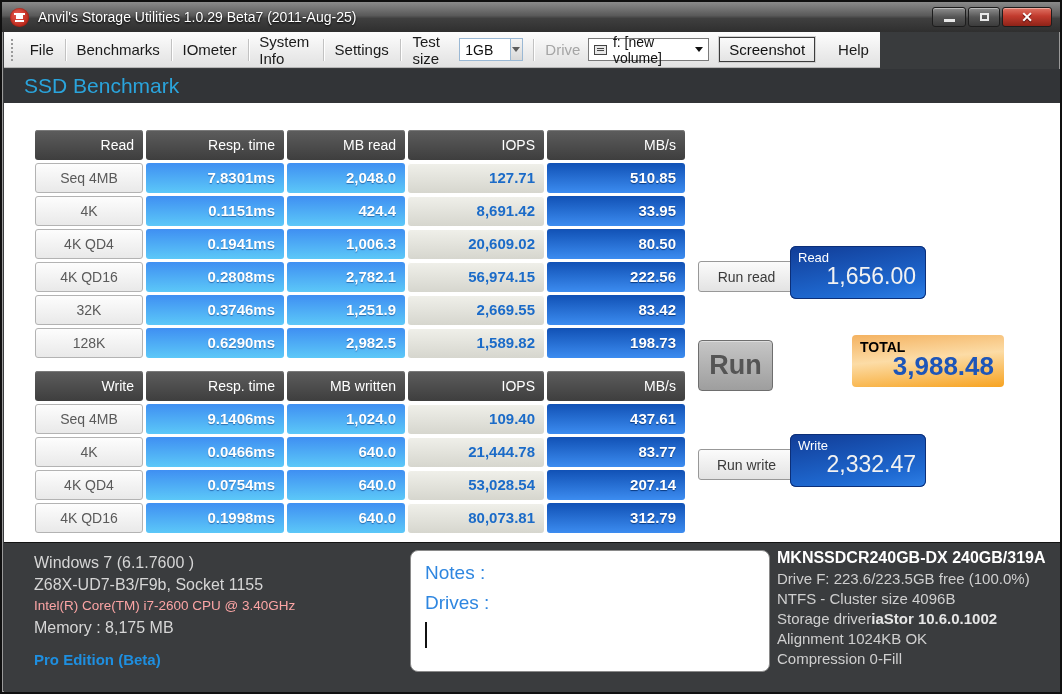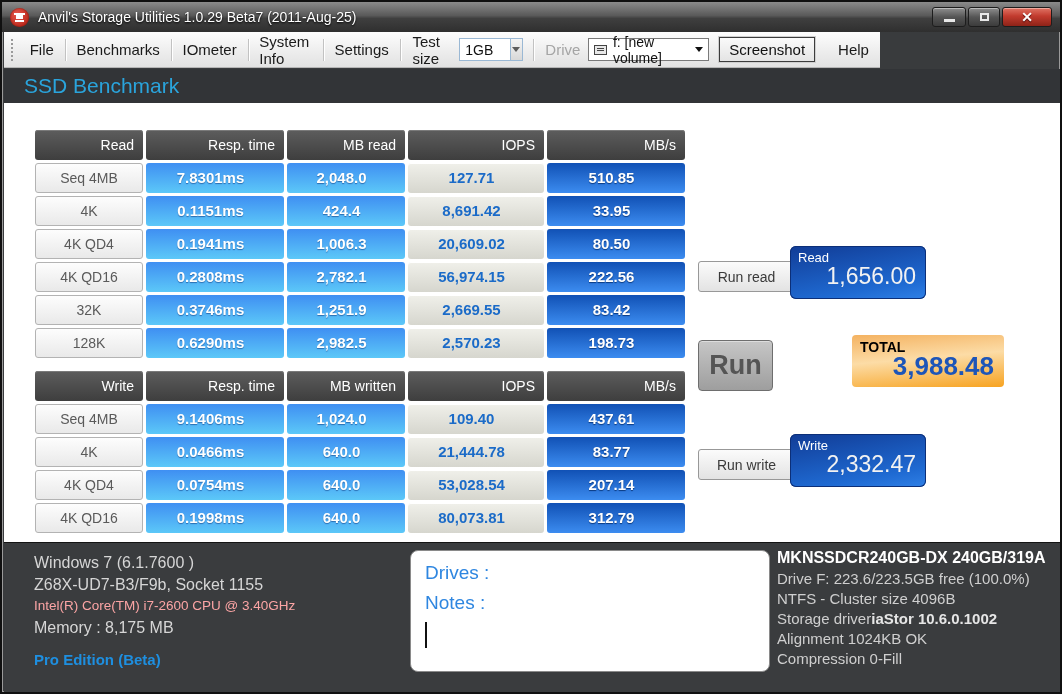--- a/index.html
+++ b/index.html
@@ -66,21 +66,21 @@
   
   .content { position:absolute; left:2px; top:101px; width:1058px; height:439px; background:#fff; }
 
   .btable { position:absolute; left:31px; display:grid;
     grid-template-columns:108px 138px 118px 136px 138px; gap:3px; }
   .btable.read { top:27px; } .btable.write { top:268px; }
   .th { height:30px; line-height:30px; border-radius:3px; color:#fff; font-size:14px;
     text-align:right; padding-right:9px;
     background:linear-gradient(#5d5d5d,#3e3e3e); box-shadow:inset 0 1px 0 #7a7a7a; }
   .cell { height:30px; line-height:30px; border-radius:3px; font-size:15px; font-weight:bold;
-    text-align:center; padding-right:9px; }
+    text-align:right; padding-right:9px; }
   .rlabel { height:30px; line-height:28px; border-radius:3px; font-size:14px; font-weight:normal;
     text-align:center; padding-right:0; color:#5a5a5a;
     background:linear-gradient(#fdfdfd,#e9e9e9); border:1px solid #b3b3b3; }
   .c-blue { background:linear-gradient(#3f8ff2,#5cc8f8); color:#fff; text-shadow:0 1px 1px #2a6db0; }
   .c-iops { background:linear-gradient(#f0f0ea,#d6d6ce); color:#1b6bc8; box-shadow:inset 0 1px 0 #fff; }
   .c-mbs { background:linear-gradient(#1151b5,#3c8cf0); color:#fff; text-shadow:0 1px 1px #0a3a80; }
 
   .btn-run-small { position:absolute; width:97px; height:31px; border:1px solid #989898; border-radius:3px;
     background:linear-gradient(#fbfbfb,#e3e3e3); font-size:14px; color:#3a3a3a;
     display:flex; align-items:center; justify-content:center; }
@@ -215,21 +215,21 @@
 
       <div class="cell rlabel">32K</div>
       <div class="cell c-blue">0.3746ms</div>
       <div class="cell c-blue">1,251.9</div>
       <div class="cell c-iops">2,669.55</div>
       <div class="cell c-mbs">83.42</div>
 
       <div class="cell rlabel">128K</div>
       <div class="cell c-blue">0.6290ms</div>
       <div class="cell c-blue">2,982.5</div>
-      <div class="cell c-iops">2,570.23</div>
+      <div class="cell c-iops">1,589.82</div>
       <div class="cell c-mbs">198.73</div>
     </div>
 
     <div class="btable write">
       <div class="th">Write</div>
       <div class="th">Resp. time</div>
       <div class="th">MB written</div>
       <div class="th">IOPS</div>
       <div class="th">MB/s</div>
 
@@ -281,22 +281,22 @@
 
     <div class="sysinfo">
       <div class="si-line">Windows 7 (6.1.7600 )</div>
       <div class="si-line">Z68X-UD7-B3/F9b, Socket 1155</div>
       <div class="si-cpu">Intel(R) Core(TM) i7-2600 CPU @ 3.40GHz</div>
       <div class="si-mem">Memory : 8,175 MB</div>
       <div class="si-edition">Pro Edition (Beta)</div>
     </div>
 
     <div class="notesbox">
+      <div class="nb-label">Notes :</div>
       <div class="nb-label">Drives :</div>
-      <div class="nb-label">Notes :</div>
       <div class="caret"></div>
     </div>
 
     <div class="driveinfo">
       <div class="di-model">MKNSSDCR240GB-DX 240GB/319A</div>
       <div class="di-line">Drive F: 223.6/223.5GB free (100.0%)</div>
       <div class="di-line">NTFS - Cluster size 4096B</div>
       <div class="di-line"><span>Storage driver</span><span class="di-bold">iaStor 10.6.0.1002</span></div>
       <div class="di-line">Alignment 1024KB OK</div>
       <div class="di-line">Compression 0-Fill</div>

